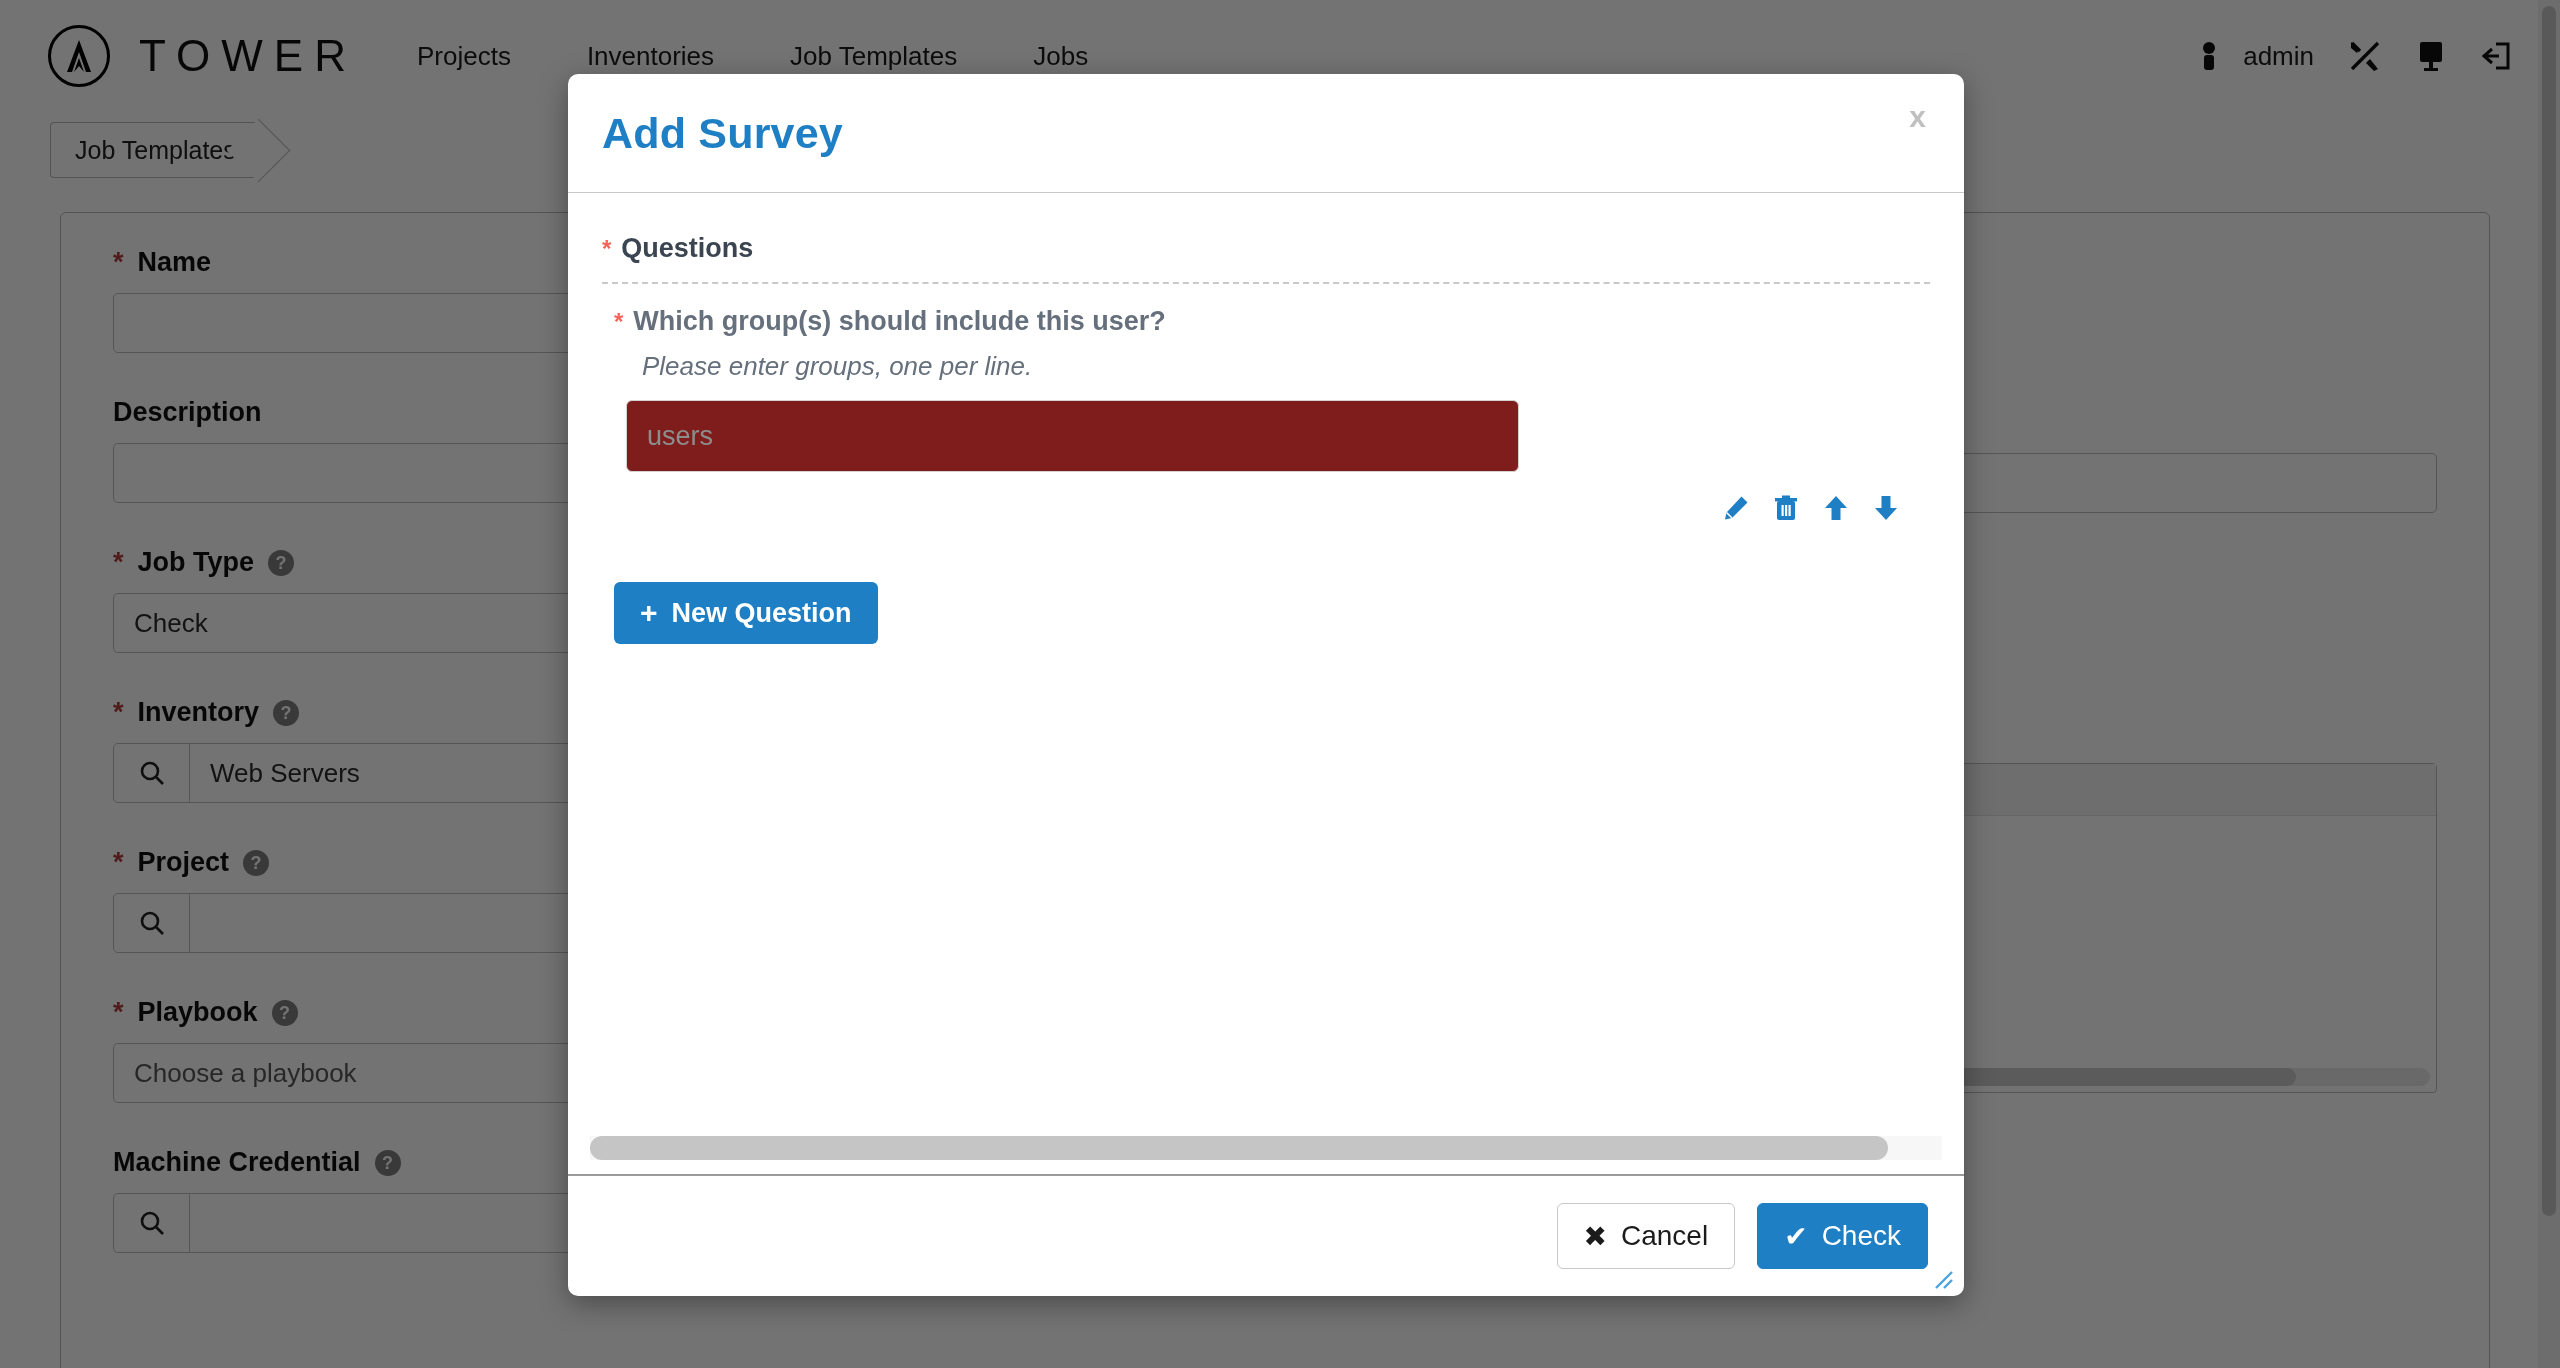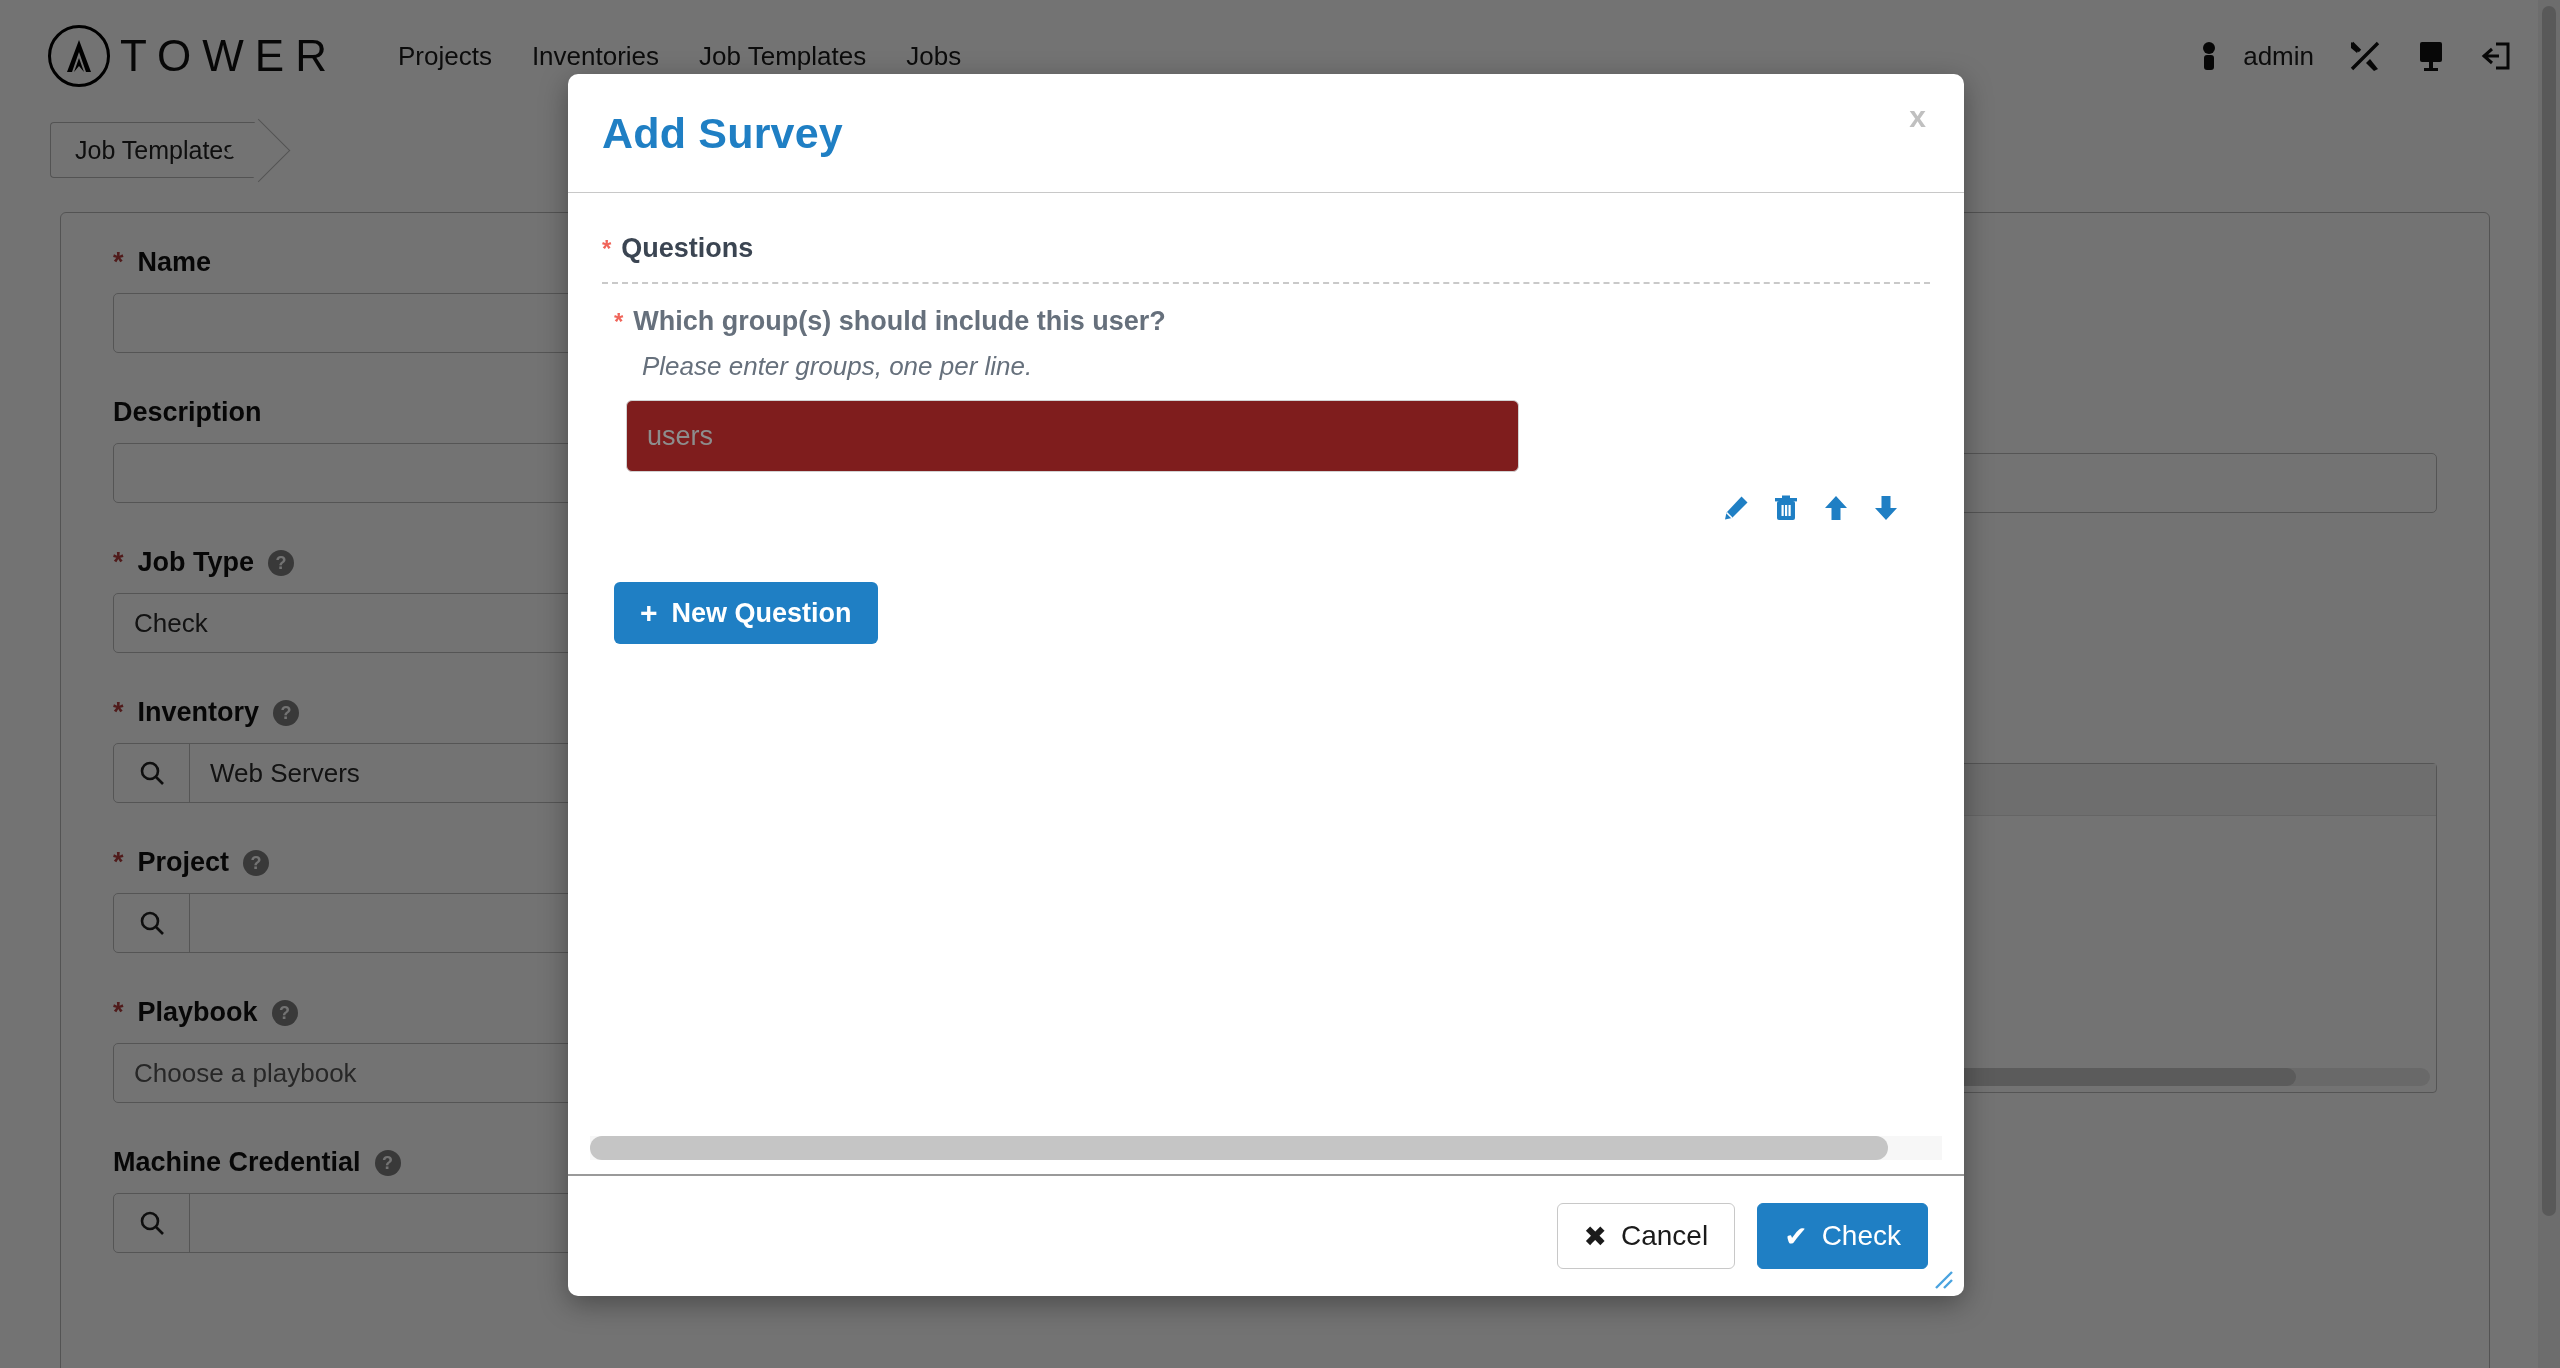--- a/index.html
+++ b/index.html
@@ -23,40 +23,40 @@
     top: 0; left: 0; right: 0;
     height: 112px;
     display: flex;
     align-items: center;
     padding: 0 48px;
     background: #ffffff;
   }
   .brand {
     display: flex;
     align-items: center;
-    gap: 10px;
+    gap: 29px;
     margin-right: 60px;
   }
   .brand-mark {
     width: 62px; height: 62px;
     border: 3px solid #000;
     border-radius: 50%;
     position: relative;
   }
   .brand-mark svg { position: absolute; top: 0; left: 0; }
   .brand-text {
     font-size: 44px;
     letter-spacing: 11px;
     font-weight: 400;
     color: #111;
   }
   .nav-links {
     display: flex;
     align-items: center;
-    gap: 40px;
+    gap: 76px;
     font-size: 26px;
     color: #1b1b1b;
   }
   .nav-link { cursor: pointer; white-space: nowrap; }
   .nav-right {
     margin-left: auto;
     display: flex;
     align-items: center;
     gap: 34px;
     font-size: 26px;

